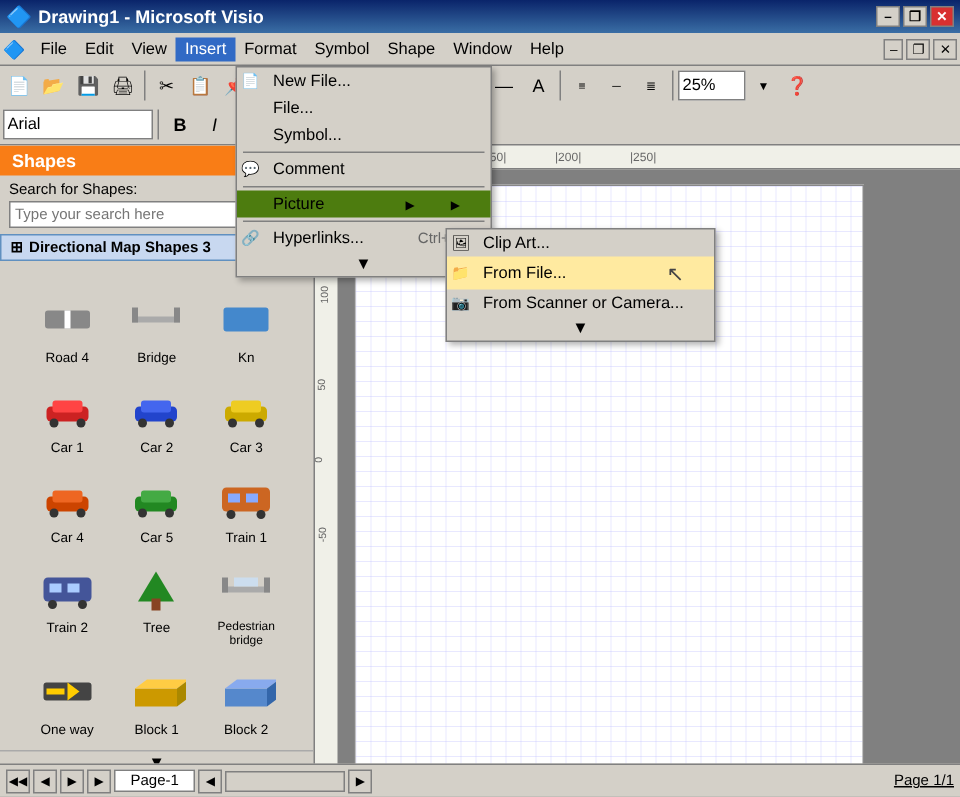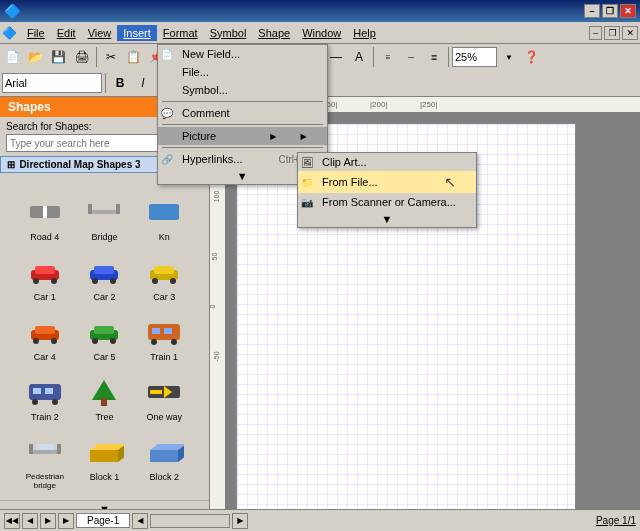--- a/index.html
+++ b/index.html
@@ -32,21 +32,20 @@
       height: 22px;
       display: flex;
       align-items: center;
       border-bottom: 1px solid #808080;
       padding: 0 2px;
     }
     .menu-item {
       padding: 2px 6px;
       cursor: pointer;
       font-size: 11px;
-      text-decoration: underline;
     }
     .menu-item:hover, .menu-item.active { background: #316ac5; color: white; }
 
     
     .toolbar-area {
       background: #d4d0c8;
       border-bottom: 1px solid #808080;
     }
     .toolbar-row {
       display: flex; align-items: center; height: 26px; padding: 1px 2px; gap: 1px;
@@ -173,20 +172,21 @@
     .dropdown-menu .menu-entry .shortcut { color: #666; font-size: 10px; margin-left: 36px; }
   </style>
 </head>
 <body>
 
 <div style="width:640px; height:531px; overflow:hidden; position:relative; background:#d4d0c8;">
 
   <div class="title-bar">
     <div class="title-bar-left">
       <span style="font-size:14px;">🔷</span>
+      <span>Drawing1 - Microsoft Visio</span>
     </div>
     <div class="title-bar-controls">
       <span class="tb-btn" style="background:#d4d0c8;">–</span>
       <span class="tb-btn" style="background:#d4d0c8;">❐</span>
       <span class="tb-btn close">✕</span>
     </div>
   </div>
 
   <div class="menu-bar">
     <span style="font-size:12px; margin-right:4px;">🔷</span>
@@ -385,38 +385,38 @@
             <svg width="40" height="32">
                 <polygon points="20,4 32,24 8,24" fill="#228822"></polygon>
                 <rect x="17" y="22" width="6" height="8" fill="#884422"></rect>
               </svg>
           </div>
           <div class="shape-label">Tree</div>
         </div>
         <div class="shape-item">
           <div class="shape-icon">
             <svg width="40" height="32">
-                <rect x="4" y="10" width="32" height="12" fill="#444" rx="2"></rect>
-                <polygon points="28,16 20,10 20,22" fill="#ffcc00"></polygon>
-                <rect x="6" y="14" width="12" height="4" fill="#ffcc00"></rect>
-              </svg>
-          </div>
-          <div class="shape-label">One way</div>
-        </div>
-
-        <div class="shape-item">
-          <div class="shape-icon">
-            <svg width="40" height="32">
                 <rect x="4" y="14" width="32" height="4" fill="#aaa"></rect>
                 <rect x="4" y="8" width="4" height="10" fill="#888"></rect>
                 <rect x="32" y="8" width="4" height="10" fill="#888"></rect>
                 <rect x="12" y="8" width="16" height="6" fill="#ccddee"></rect>
               </svg>
           </div>
           <div class="shape-label" style="font-size:8px;">Pedestrian bridge</div>
+        </div>
+
+        <div class="shape-item">
+          <div class="shape-icon">
+            <svg width="40" height="32">
+                <rect x="4" y="10" width="32" height="12" fill="#444" rx="2"></rect>
+                <polygon points="28,16 20,10 20,22" fill="#ffcc00"></polygon>
+                <rect x="6" y="14" width="12" height="4" fill="#ffcc00"></rect>
+              </svg>
+          </div>
+          <div class="shape-label">One way</div>
         </div>
         <div class="shape-item">
           <div class="shape-icon">
             <svg width="40" height="32">
                 <rect x="6" y="14" width="28" height="12" fill="#cc9900"></rect>
                 <polygon points="6,14 14,8 42,8 34,14" fill="#ffcc44"></polygon>
                 <polygon points="34,14 42,8 42,20 34,26" fill="#aa8800"></polygon>
               </svg>
           </div>
           <div class="shape-label">Block 1</div>
@@ -474,35 +474,35 @@
       <div style="width:80px; height:14px; background:#d4d0c8; border:1px solid #808080;"></div>
       <div class="nav-btn">▶</div>
     </div>
     <div class="status-bar-right">Page 1/1</div>
   </div>
 
   <div class="dropdown-container" style="position:absolute; top:44px; left:157px; z-index:100;">
     <div class="dropdown-menu">
       <div class="menu-entry">
         <span style="position:absolute; left:4px; font-size:10px;">📄</span>
-        <span>New Field...</span>
+        <span>New File...</span>
       </div>
       <div class="menu-entry">
         <span>File...</span>
       </div>
       <div class="menu-entry">
         <span>Symbol...</span>
       </div>
       <div class="separator"></div>
       <div class="menu-entry">
         <span style="position:absolute; left:4px; font-size:10px;">💬</span>
         <span>Comment</span>
       </div>
       <div class="separator"></div>
-      <div class="menu-entry highlighted has-sub" style="position:relative; background:#a3a3a3;">
+      <div class="menu-entry highlighted has-sub" style="position:relative; background:#4d7c0f;">
         <span>Picture</span>
         <span style="margin-left:30px; font-size:8px;">▶</span>
       </div>
       <div class="separator"></div>
       <div class="menu-entry">
         <span style="position:absolute; left:4px; font-size:10px;">🔗</span>
         <span>Hyperlinks...</span>
         <span class="shortcut">Ctrl+K</span>
       </div>
       <div style="display:flex; justify-content:center; padding:2px;">▼</div>

